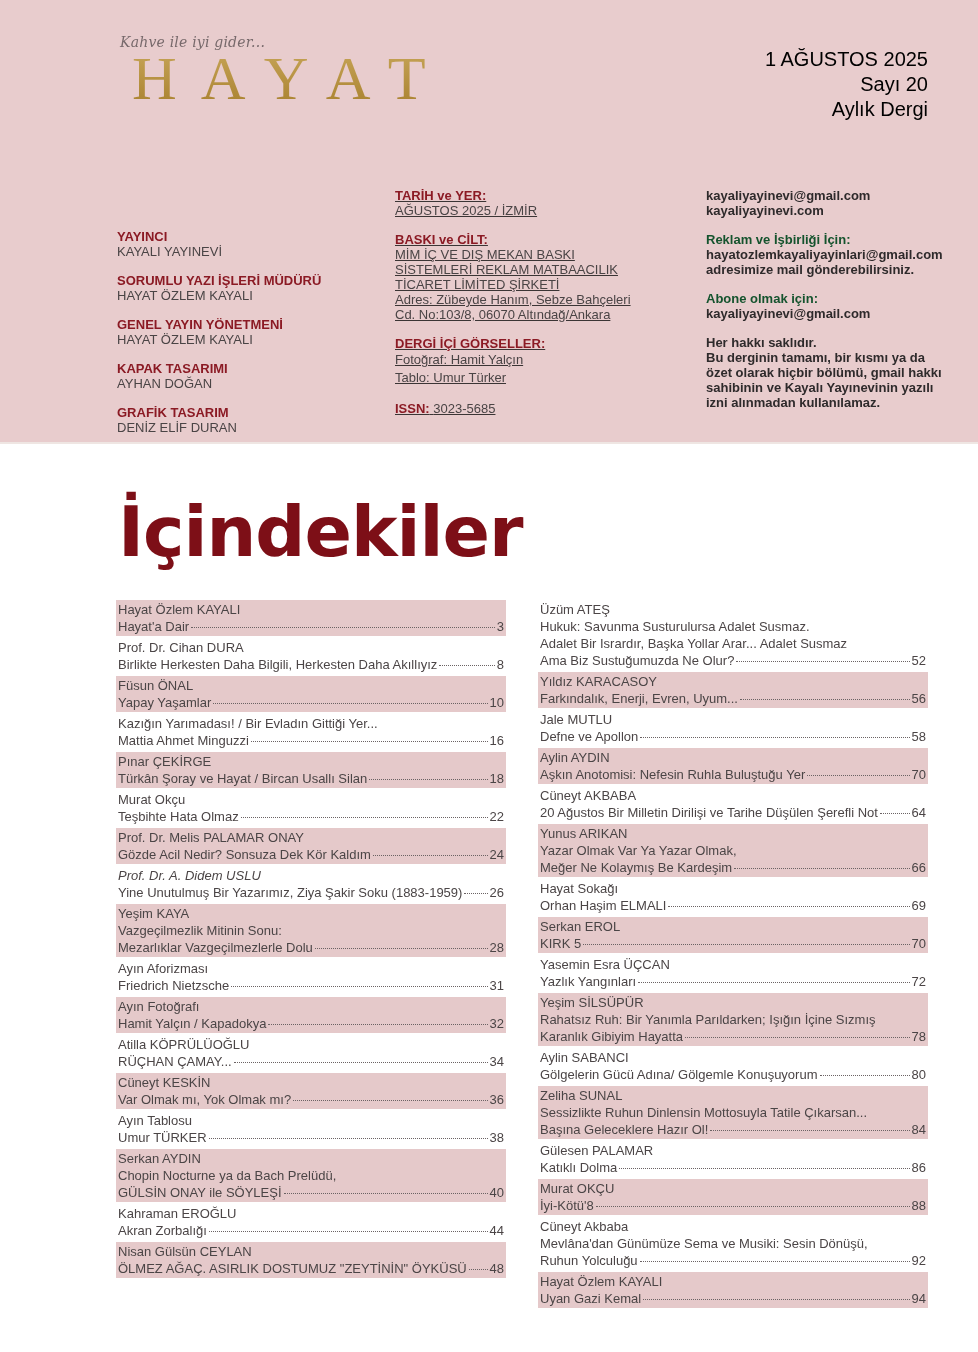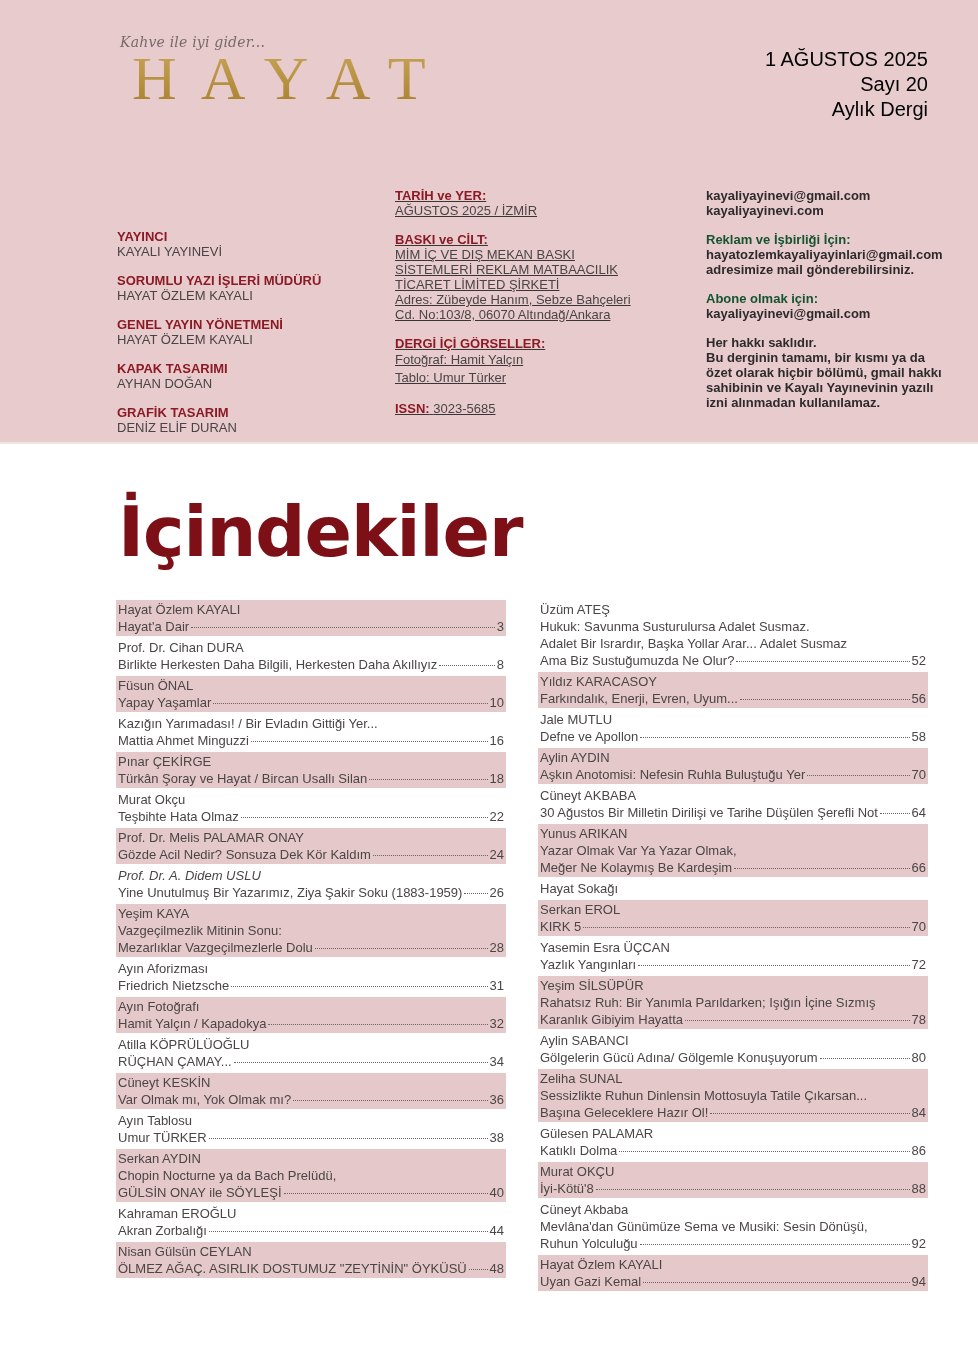--- a/index.html
+++ b/index.html
@@ -301,36 +301,41 @@
       <div class="line">Aylin AYDIN</div>
       <div class="last">
         <span class="t">Aşkın Anotomisi: Nefesin Ruhla Buluştuğu Yer</span>
         <span class="dots"></span>
         <span class="pg">70</span>
       </div>
     </div>
     <div class="entry">
       <div class="line">Cüneyt AKBABA</div>
       <div class="last">
-        <span class="t">30 Ağustos Bir Milletin Dirilişi ve Tarihe Düşülen Şerefli Not</span>
+        <span class="t">20 Ağustos Bir Milletin Dirilişi ve Tarihe Düşülen Şerefli Not</span>
         <span class="dots"></span>
         <span class="pg">64</span>
       </div>
     </div>
     <div class="entry shaded">
       <div class="line">Yunus ARIKAN</div>
       <div class="line">Yazar Olmak Var Ya Yazar Olmak,</div>
       <div class="last">
         <span class="t">Meğer Ne Kolaymış Be Kardeşim</span>
         <span class="dots"></span>
         <span class="pg">66</span>
       </div>
     </div>
     <div class="entry">
       <div class="line">Hayat Sokağı</div>
+      <div class="last">
+        <span class="t">Orhan Haşim ELMALI</span>
+        <span class="dots"></span>
+        <span class="pg">69</span>
+      </div>
     </div>
     <div class="entry shaded">
       <div class="line">Serkan EROL</div>
       <div class="last">
         <span class="t">KIRK 5</span>
         <span class="dots"></span>
         <span class="pg">70</span>
       </div>
     </div>
     <div class="entry">

